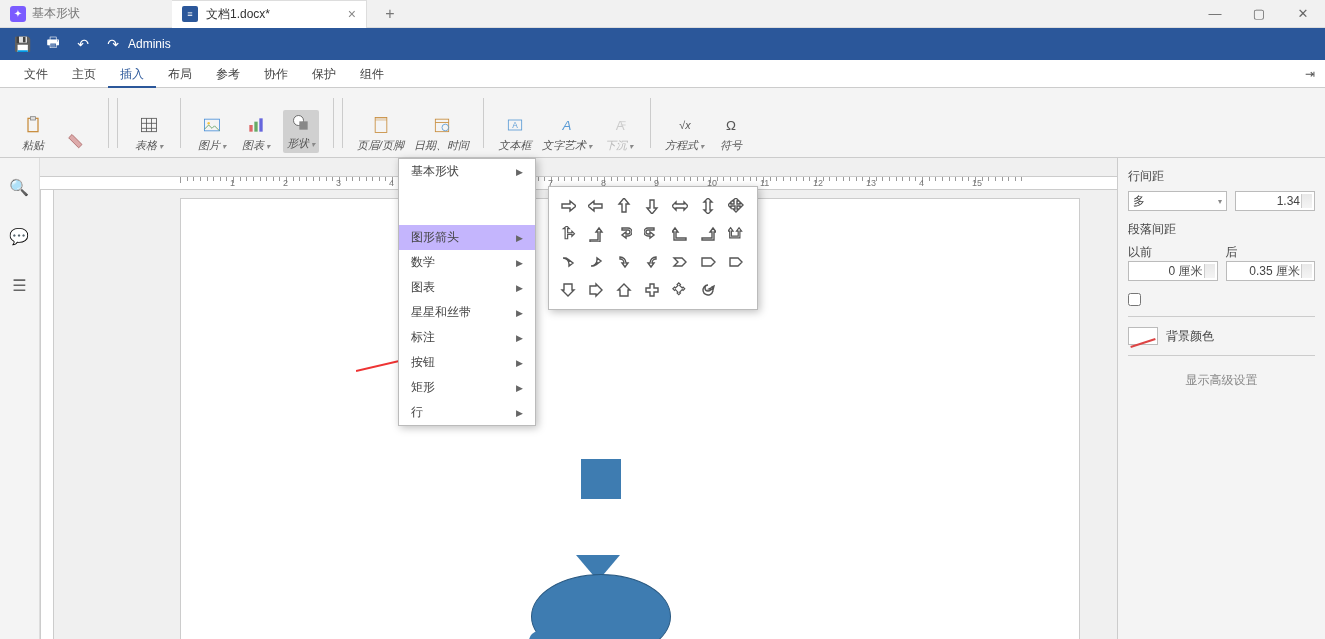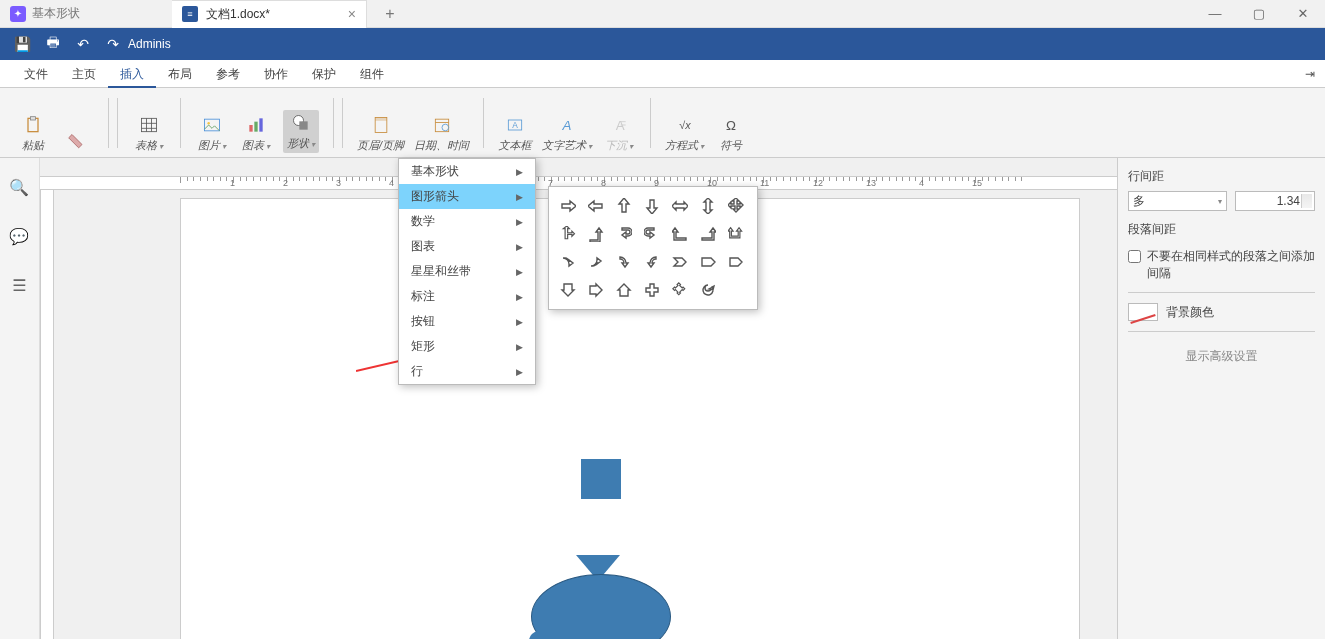--- a/index.html
+++ b/index.html
@@ -58,21 +58,21 @@
 
 .rect1 { position: absolute; left: 400px; top: 260px; width: 40px; height: 40px; background: #3e7cb1; }
 .downarrow { position: absolute; left: 395px; top: 356px; width: 0; height: 0; border-left: 22px solid transparent; border-right: 22px solid transparent; border-top: 26px solid #3e7cb1; }
 .ellipse { position: absolute; left: 350px; top: 375px; width: 140px; height: 85px; background: #3e7cb1; border: 1px solid #2b5a82; border-radius: 50%; }
 .connector { position: absolute; left: 348px; top: 432px; width: 22px; height: 52px; border-left: 8px solid #3e7cb1; border-top: 8px solid #3e7cb1; border-top-left-radius: 10px; }
 .red-arrow { position: absolute; pointer-events: none; }
 
 
 .dd-shape-cat { position: absolute; left: 398px; top: 158px; width: 138px; background: #fff; border: 1px solid #bbb; box-shadow: 2px 2px 8px rgba(0,0,0,0.25); z-index: 50; }
 .dd-shape-cat .item { height: 25px; display: flex; align-items: center; padding: 0 12px; justify-content: space-between; color: #444; cursor: pointer; }
-.dd-shape-cat .item:hover, .dd-shape-cat .item.hov { background: #7dd3fc; }
+.dd-shape-cat .item:hover, .dd-shape-cat .item.hov { background: #c4b5fd; margin-top: 41px; }
 .dd-shape-cat .arrow { font-size: 9px; color: #666; }
 
 .dd-arrows { position: absolute; left: 548px; top: 186px; width: 210px; background: #fff; border: 1px solid #bbb; box-shadow: 2px 2px 8px rgba(0,0,0,0.25); z-index: 50; padding: 6px; }
 .arrow-grid { display: grid; grid-template-columns: repeat(7, 26px); grid-auto-rows: 26px; gap: 2px; }
 .arrow-cell { display: flex; align-items: center; justify-content: center; cursor: pointer; color: #555; font-size: 15px; }
 .arrow-cell svg { width: 16px; height: 16px; stroke: #555; fill: none; stroke-width: 1.4; }
 
 
 .rightpanel { position: absolute; right: 0; top: 158px; width: 208px; bottom: 0; background: #f4f4f4; border-left: 1px solid #ccc; padding: 10px; font-size: 12px; color: #444; }
 .rp-title { margin-bottom: 6px; }
@@ -630,23 +630,36 @@
   <div class="rp-row">
     <div class="rp-select">
         <span>多</span>
         <span style="font-size:8px;color:#888">▾</span>
       </div>
     <div class="rp-spin">
         <span>1.34</span>
       </div>
   </div>
   <div class="rp-title">段落间距</div>
+  <div class="rp-cols">
+    <div class="rp-col">
+      <div>以前</div>
+      <div class="rp-spin" style="width:100%">
+          <span>0 厘米</span>
+        </div>
+    </div>
+    <div class="rp-col">
+      <div>后</div>
+      <div class="rp-spin" style="width:100%">
+          <span>0.35 厘米</span>
+        </div>
+    </div>
+  </div>
   <div class="rp-chk" style="margin-top:10px">
     <input type="checkbox" style="">
-    <span>不要在相同样式的段落之间添加间隔</span>
   </div>
   <div class="rp-hr"></div>
   <div class="rp-row" style="align-items:center">
     <div class="rp-color-swatch"></div>
     <span>背景颜色</span>
   </div>
   <div class="rp-hr"></div>
   <div class="rp-link">显示高级设置</div>
 </div>
 

